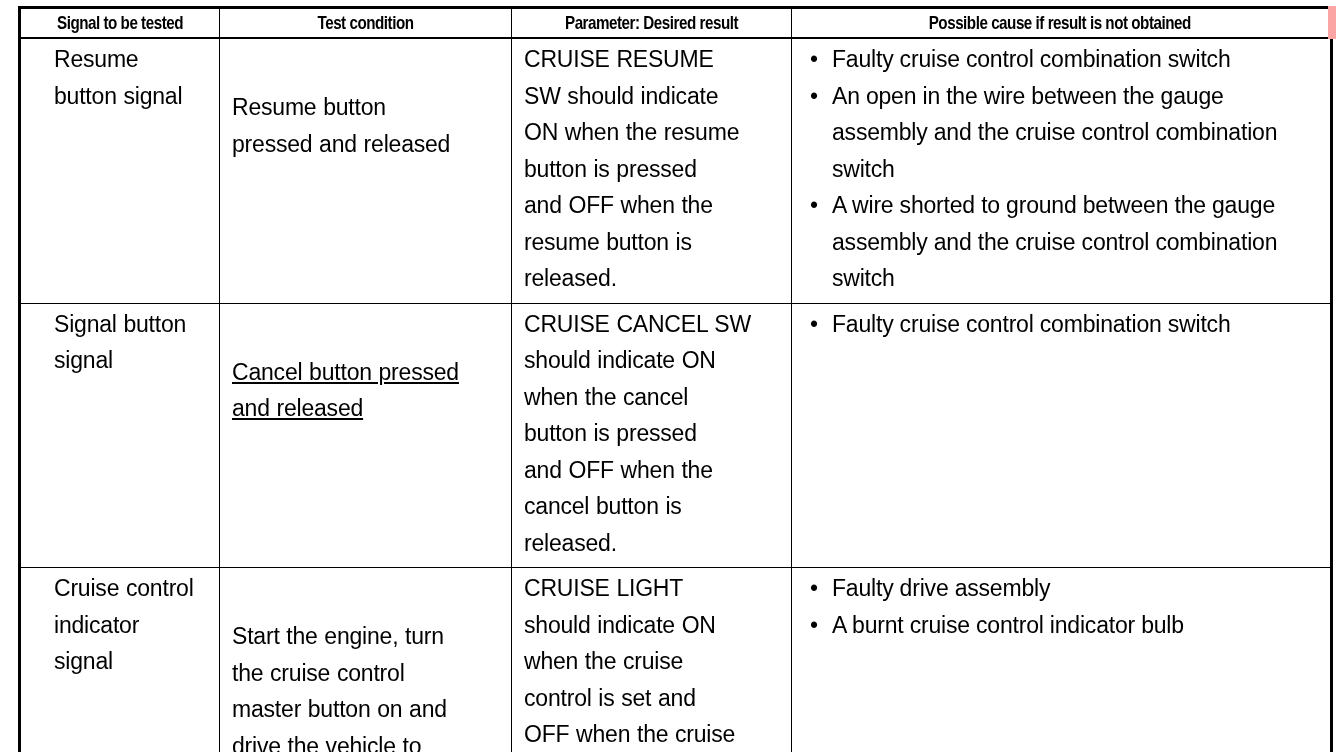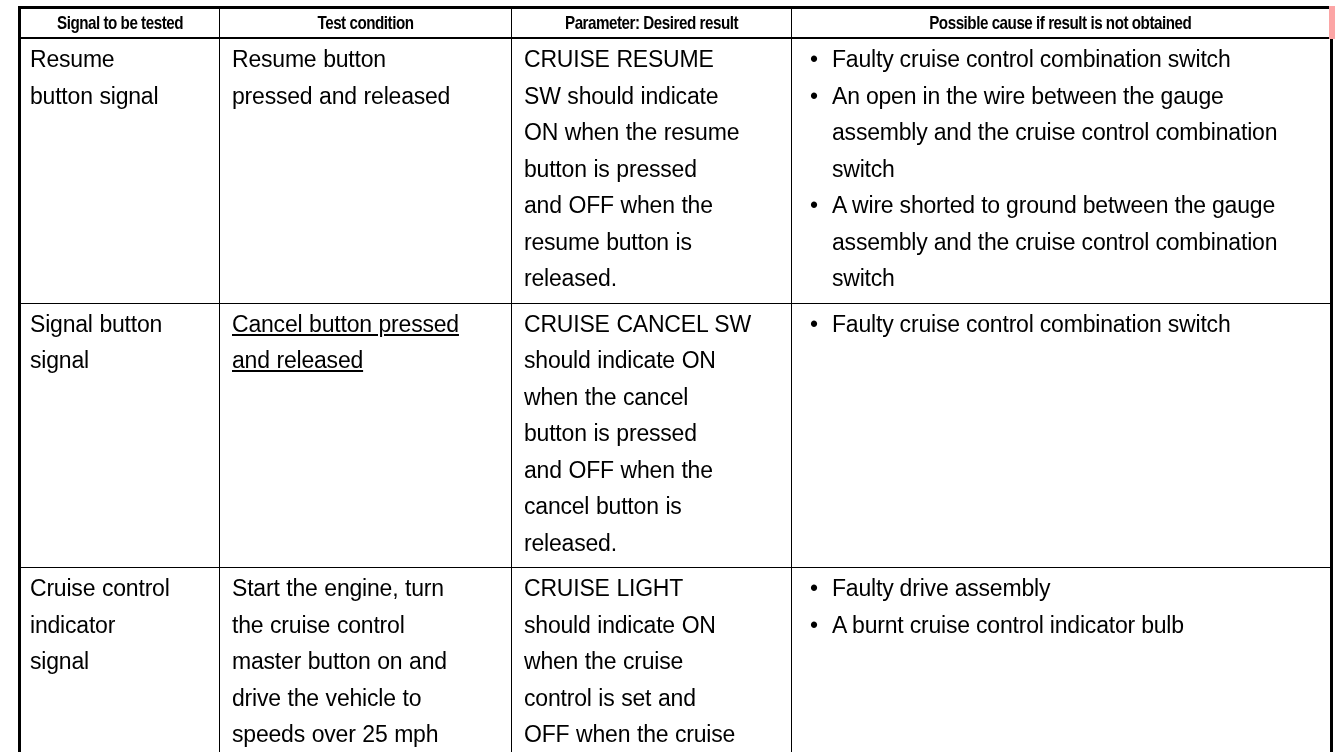--- a/index.html
+++ b/index.html
@@ -52,21 +52,21 @@
     border-bottom: 2px solid #000;
     border-right: 1px solid #000;
     height: 28px;
     text-align: center;
     vertical-align: middle;
   }
   .thead-row th:first-child {
     border-left: 3px solid #000;
   }
   .thead-row th:last-child {
-    border-right: 6px solid #fca5a5;
+    border-right: 8px solid #fca5a5;
   }
   .hdr-text {
     display: block;
     font-size: 19px;
     font-weight: bold;
     line-height: 20px;
     letter-spacing: -0.6px;
     transform: scaleX(0.80);
     transform-origin: center center;
     white-space: nowrap;
@@ -90,22 +90,22 @@
 
   .cell-text {
     display: block;
     font-size: 23px;
     line-height: 36.5px;
     letter-spacing: -0.2px;
     padding-left: 10px;
     padding-right: 6px;
     word-spacing: 0.5px;
   }
-  td.col-signal .cell-text { padding-left: 9px; padding-right: 4px; }
-  td.col-cond   .cell-text { padding-left: 12px; padding-right: 4px; }
+  td.col-signal .cell-text { padding-left: 9px; padding-right: 4px; margin-left: 24px; }
+  td.col-cond   .cell-text { padding-left: 12px; padding-right: 4px; margin-top: 48px; }
   td.col-param  .cell-text { padding-left: 12px; padding-right: 2px; }
 
   
   .bullet-list {
     margin: 0;
     padding: 0;
     list-style: none;
   }
   .bullet-list li {
     position: relative;

